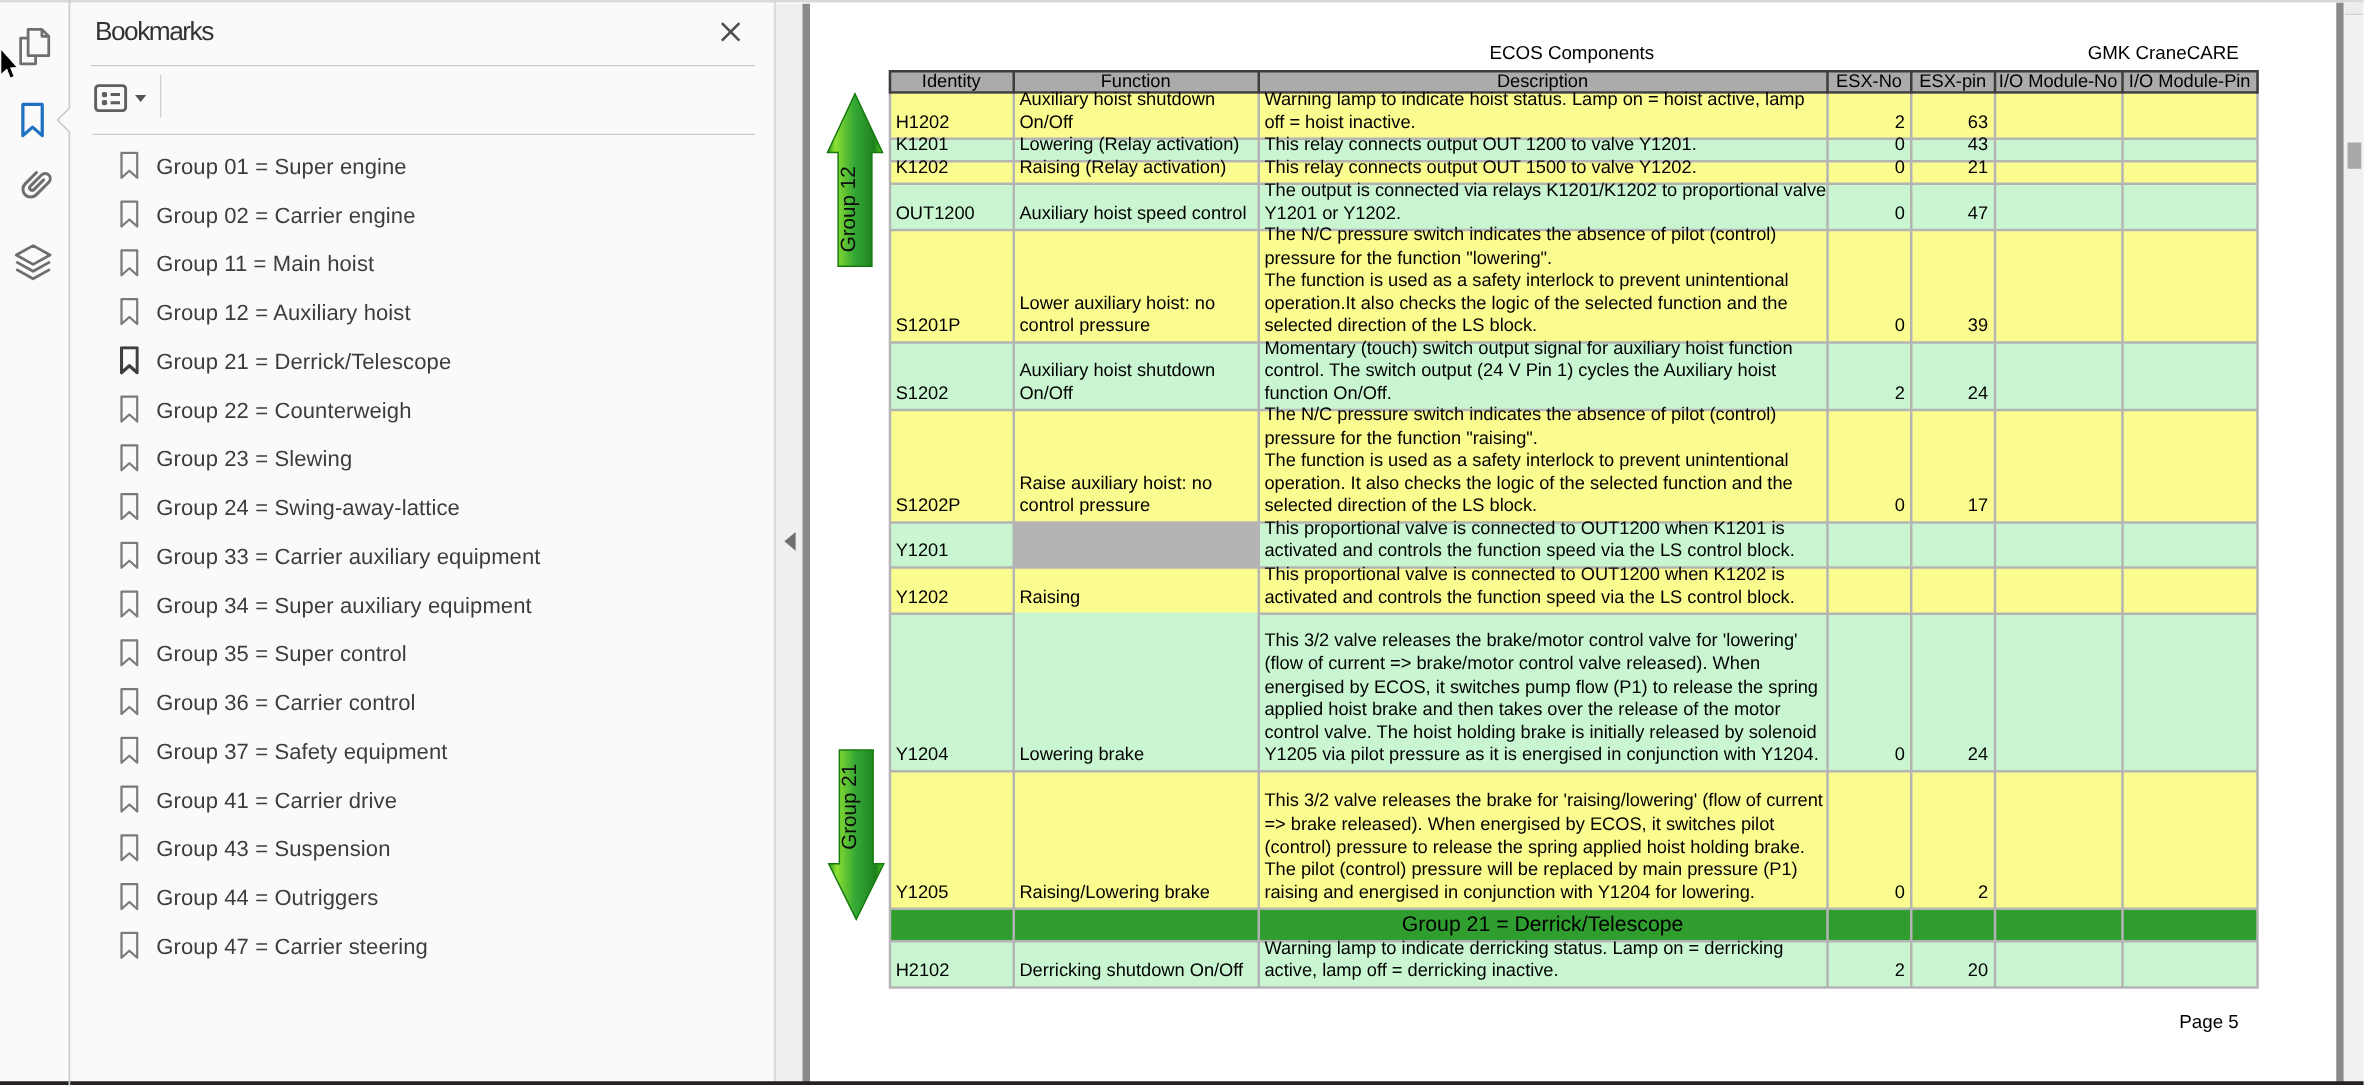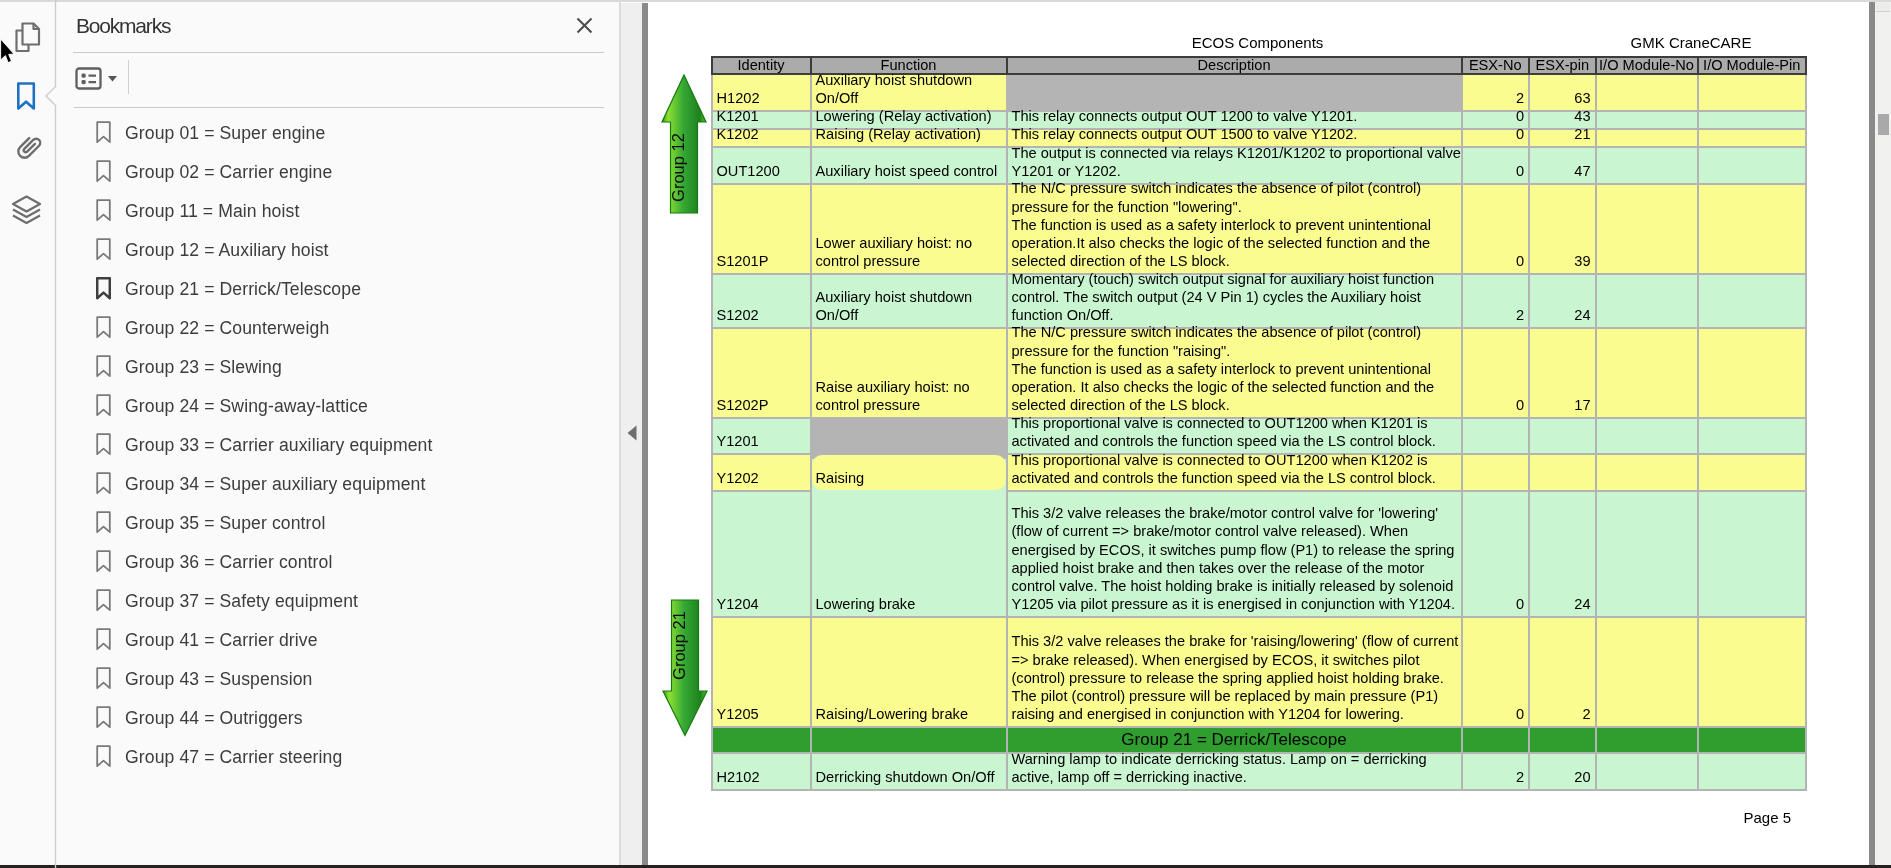--- a/index.html
+++ b/index.html
@@ -138,21 +138,21 @@
 <svg class="abs" style="left:96px;top:745.0px" width="15" height="23" viewBox="0 0 15 23">
       <path d="M1.2 1.2 h12.6 v20 l-6.3 -5.6 l-6.3 5.6 z" fill="none" stroke="#7a7a7a" stroke-width="1.8" stroke-linejoin="round"></path>
     </svg>
 <div class="abs bmt" style="left:125px;top:745.5px">Group 47 = Carrier steering</div>
 
   <svg class="abs" style="left:625px;top:424px" width="14" height="18" viewBox="0 0 14 18">
     <path d="M11.5 1.5 V16.5 L2.5 9 Z" fill="#6f6f6f"></path>
   </svg>
 
   <div class="abs" style="left:710px;top:33.5px;width:1095px;text-align:center;font-size:15px;color:#000">ECOS Components</div>
-  <div class="abs" style="left:1591px;top:33.5px;width:200px;text-align:center;font-size:15px;color:#000">GMK CraneCARE</div>
+  <div class="abs" style="left:1591px;top:33.5px;width:200px;text-align:right;font-size:15px;color:#000">GMK CraneCARE</div>
   <div class="abs" style="left:1591px;top:808.5px;width:200px;text-align:right;font-size:15px;color:#000">Page 5</div>
 
   <svg class="abs" style="left:655px;top:70px" width="60" height="680" viewBox="0 0 60 680">
     <defs>
       <linearGradient id="ag" x1="0" y1="0" x2="1" y2="0">
         <stop offset="0" stop-color="#2a9a16"></stop>
         <stop offset="0.14" stop-color="#8ee032"></stop>
         <stop offset="0.48" stop-color="#35a835"></stop>
         <stop offset="0.85" stop-color="#1e811e"></stop>
         <stop offset="1" stop-color="#4fca15"></stop>
@@ -189,20 +189,26 @@
     </div>
 <div class="abs" style="left:712.5px;top:75px;width:97.0px;height:35px;background:#fbfc8f;">
       <div class="bt">H1202</div>
     </div>
 <div class="abs" style="left:811.5px;top:75px;width:194.0px;height:35px;background:#fbfc8f;">
       <div class="bt">
         <div class="ln">Auxiliary hoist shutdown</div>
         <div class="ln">On/Off</div>
       </div>
     </div>
+<div class="abs" style="left:1007.5px;top:75px;width:453.0px;height:35px;background:#fbfc8f;">
+      <div class="bt">
+        <div class="ln">Warning lamp to indicate hoist status. Lamp on = hoist active, lamp</div>
+        <div class="ln">off = hoist inactive.</div>
+      </div>
+    </div>
 <div class="abs" style="left:1462.5px;top:75px;width:65.5px;height:35px;background:#fbfc8f;">
       <div class="bn">2</div>
     </div>
 <div class="abs" style="left:1530.0px;top:75px;width:64.5px;height:35px;background:#fbfc8f;">
       <div class="bn">63</div>
     </div>
 <div class="abs" style="left:1596.5px;top:75px;width:100.0px;height:35px;background:#fbfc8f;"></div>
 <div class="abs" style="left:1698.5px;top:75px;width:106.5px;height:35px;background:#fbfc8f;"></div>
 <div class="abs" style="left:712.5px;top:112px;width:97.0px;height:16px;background:#c9f6d1;">
       <div class="bt">K1201</div>
@@ -358,21 +364,21 @@
         <div class="ln">activated and controls the function speed via the LS control block.</div>
       </div>
     </div>
 <div class="abs" style="left:1462.5px;top:419px;width:65.5px;height:34px;background:#c9f6d1;"></div>
 <div class="abs" style="left:1530.0px;top:419px;width:64.5px;height:34px;background:#c9f6d1;"></div>
 <div class="abs" style="left:1596.5px;top:419px;width:100.0px;height:34px;background:#c9f6d1;"></div>
 <div class="abs" style="left:1698.5px;top:419px;width:106.5px;height:34px;background:#c9f6d1;"></div>
 <div class="abs" style="left:712.5px;top:455px;width:97.0px;height:35px;background:#fbfc8f;">
       <div class="bt">Y1202</div>
     </div>
-<div class="abs" style="left:811.5px;top:455px;width:194.0px;height:35px;background:#fbfc8f;border-radius:10px;">
+<div class="abs" style="left:811.5px;top:455px;width:194.0px;height:35px;background:#fbfc8f;">
       <div class="bt">
         <div class="ln">Raising</div>
       </div>
     </div>
 <div class="abs" style="left:1007.5px;top:455px;width:453.0px;height:35px;background:#fbfc8f;">
       <div class="bt">
         <div class="ln">This proportional valve is connected to OUT1200 when K1202 is</div>
         <div class="ln">activated and controls the function speed via the LS control block.</div>
       </div>
     </div>

